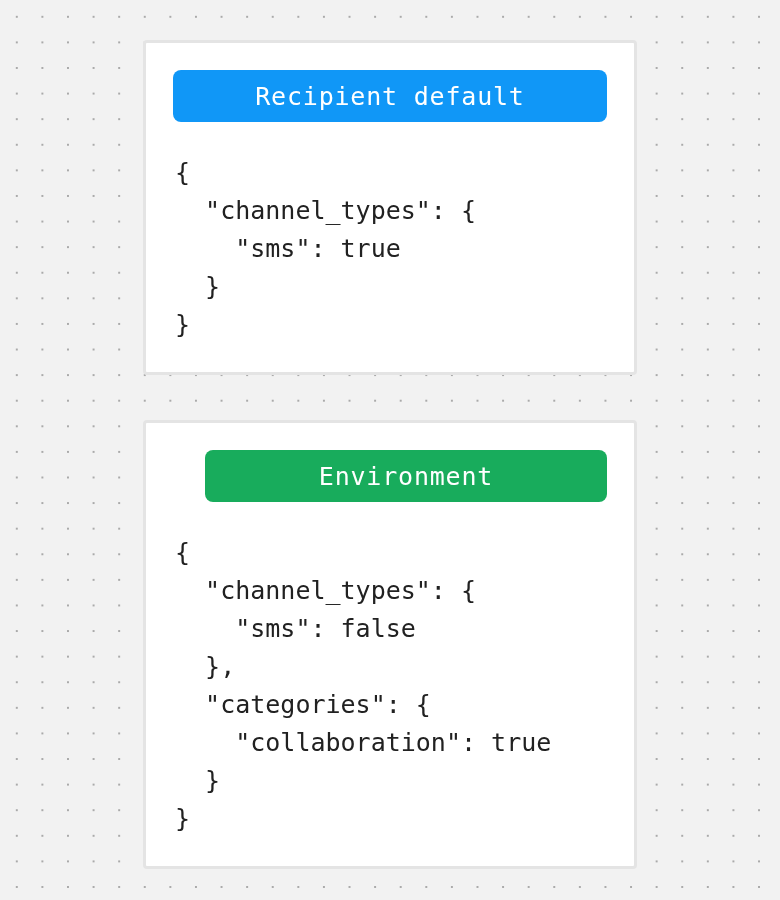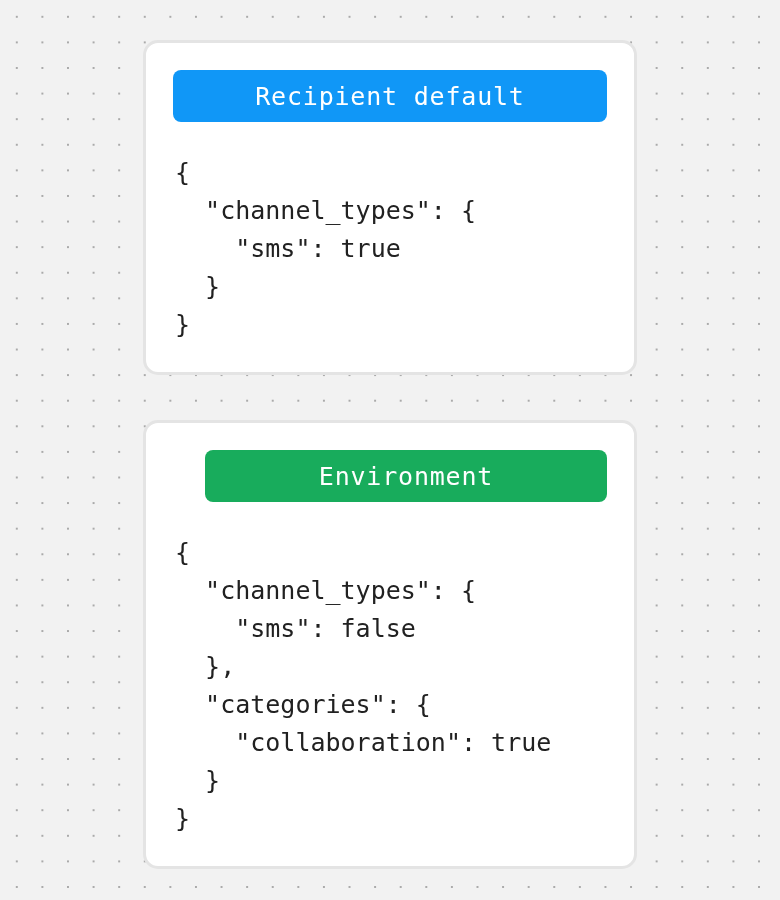--- a/index.html
+++ b/index.html
@@ -20,21 +20,21 @@
     width: 100%;
     height: 100%;
     padding-top: 40px;
     box-sizing: border-box;
   }
   .card {
     width: 494px;
     margin: 0 auto 45px auto;
     background: #ffffff;
     border: 3px solid #e4e4e4;
-    border-radius: 15px;
+    border-radius: 4px;
     box-sizing: border-box;
     padding: 27px 27px 28px 27px;
   }
   .card-header {
     height: 52px;
     border-radius: 8px;
     display: flex;
     align-items: center;
     justify-content: center;
     color: #ffffff;

